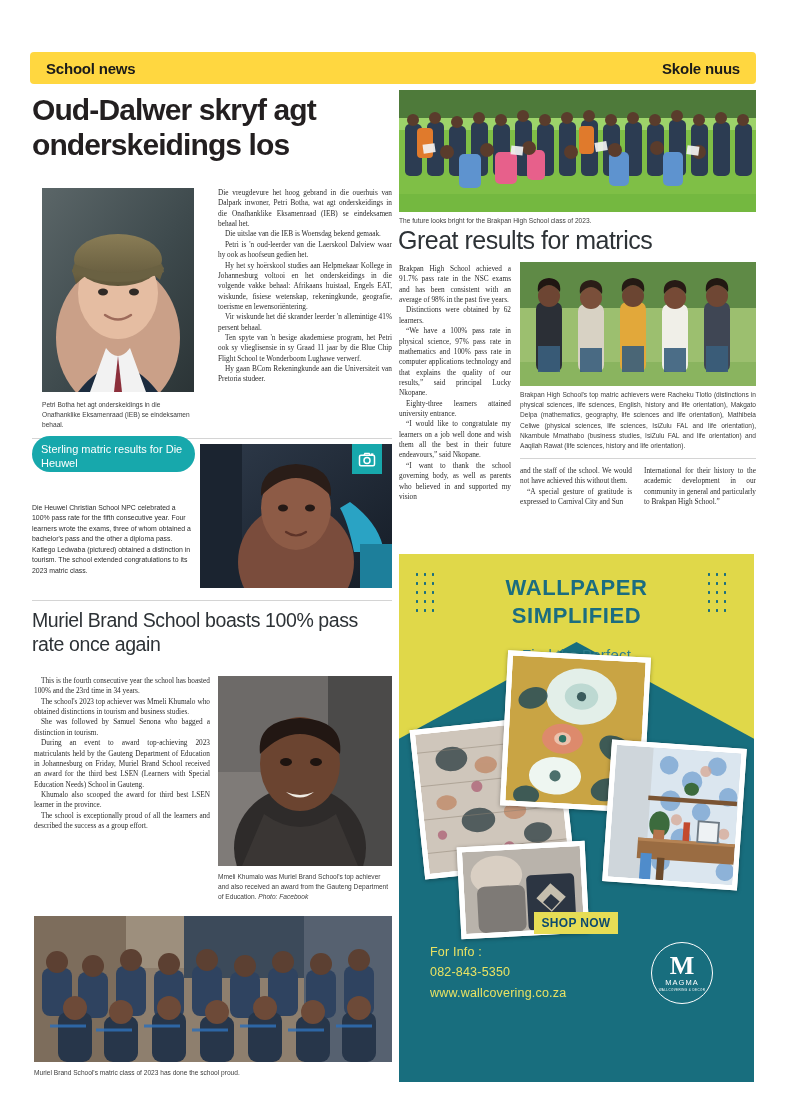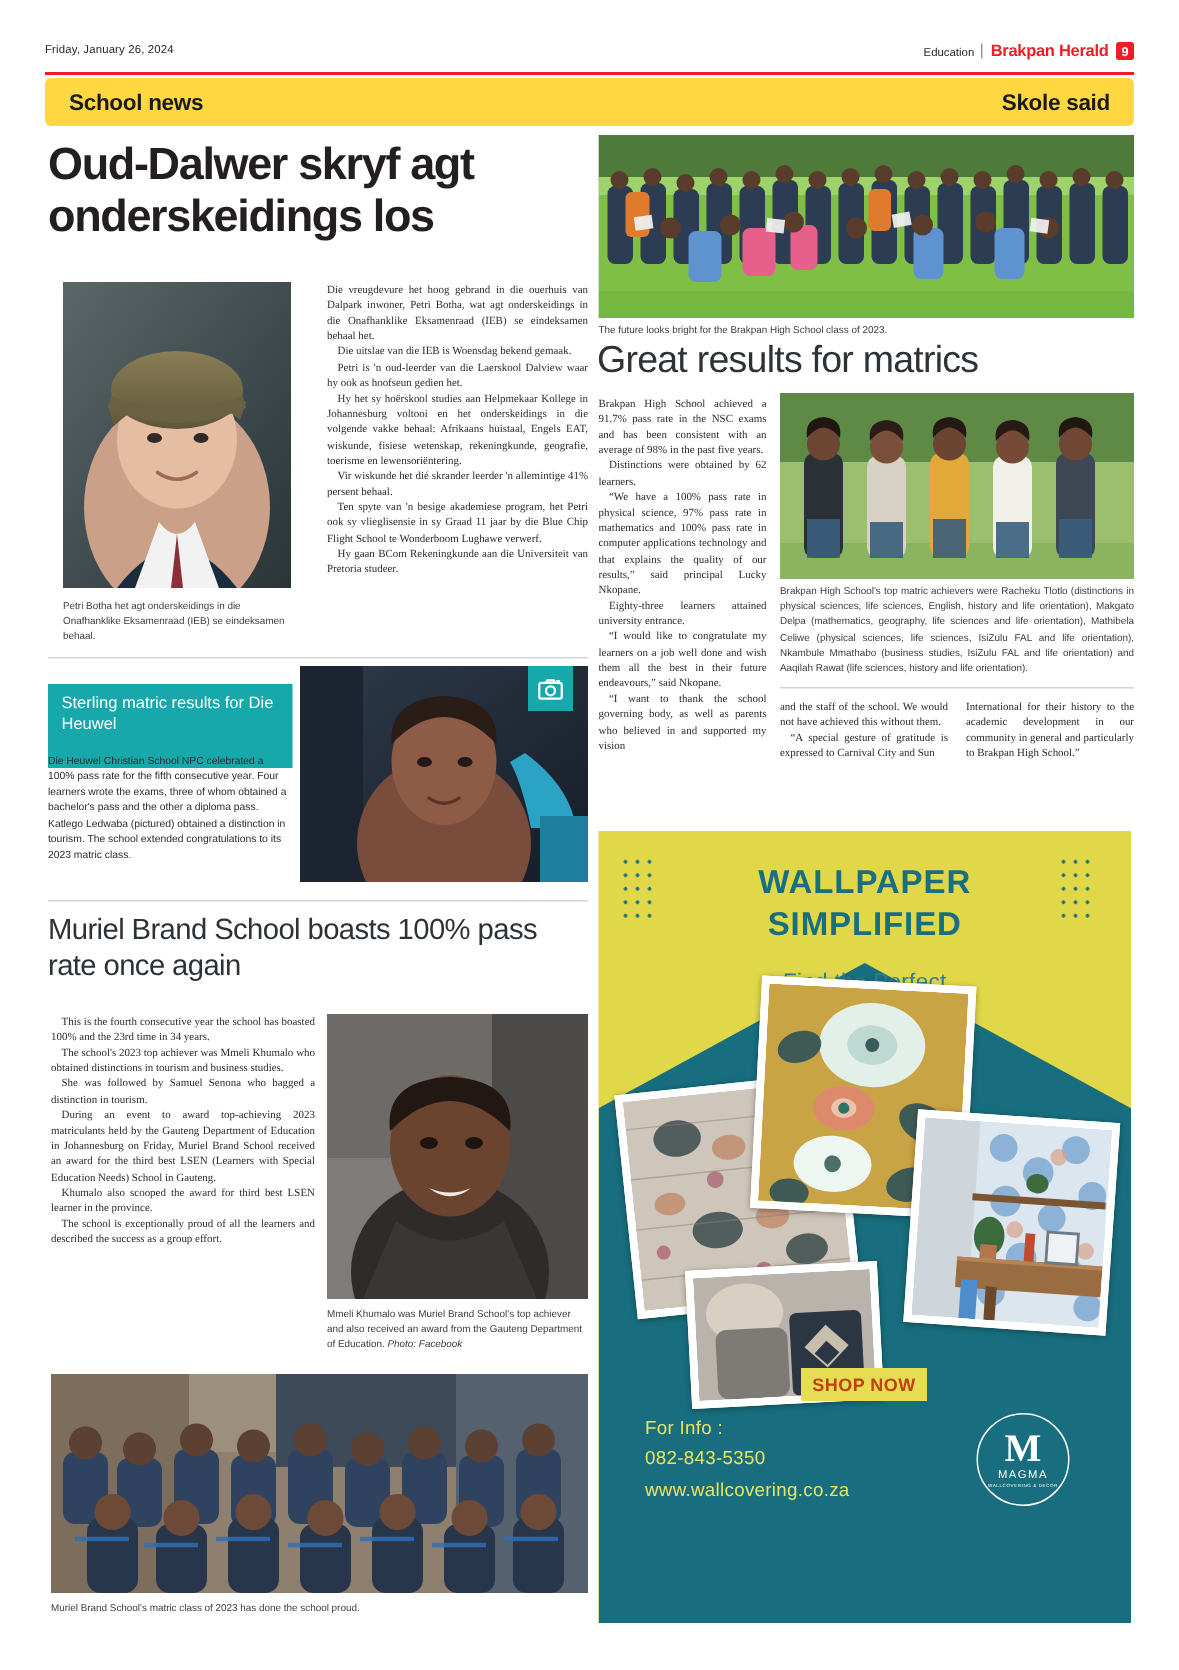--- a/index.html
+++ b/index.html
@@ -80,22 +80,23 @@
     position: absolute;
     font-family: "Liberation Serif", serif;
     font-size: 7.3px; line-height: 1.42; color: #2b2b2b;
     text-align: justify;
   }
   .bodytext p { text-indent: 7px; margin: 0; }
   .bodytext p.first { text-indent: 0; }
 
   
   .teal-box {
-    position: absolute; left: 32px; top: 456px; width: 163px; height: 56px;
+    position: absolute; left: 32px; top: 436px; width: 163px; height: 36px;
     background: #17a8ac;
+    border-radius: 21px;
   }
   .teal-box span {
     display: block; padding: 7px 9px 0 9px;
     font-family: "Liberation Sans", sans-serif;
     font-size: 11px; line-height: 1.25; color: #ffffff;
   }
   .cam-badge {
     position: absolute; left: 352px; top: 444px;
     width: 30px; height: 30px; background: #17a8ac;
     display: flex; align-items: center; justify-content: center;
@@ -143,21 +144,21 @@
     position: absolute; left: 0; top: 90px; width: 355px; text-align: center;
     font-family: "Liberation Sans", sans-serif;
     font-size: 15px; line-height: 1.4; color: #2e7f8d; letter-spacing: 0.2px;
   }
   .ad-photo {
     position: absolute; background: #ffffff; border: 5px solid #fff;
     box-shadow: 0 1px 4px rgba(0,0,0,.35); overflow: hidden;
   }
   .shop-now {
     position: absolute; left: 135px; top: 358px; width: 84px; height: 22px;
-    background: #e6dd55; color: #c2410c;
+    background: #e6dd55; color: #0c4a6e;
     font-family: "Liberation Sans", sans-serif; font-weight: bold;
     font-size: 12px; letter-spacing: 0.3px;
     display: flex; align-items: center; justify-content: center;
   }
   .ad-info {
     position: absolute; left: 31px; top: 388px;
     font-family: "Liberation Sans", sans-serif;
     font-size: 12.5px; line-height: 1.62; color: #e9e263; letter-spacing: 0.2px;
   }
   .magma {
@@ -168,33 +169,24 @@
   }
   .magma-m { font-family: "Liberation Serif", serif; font-size: 26px; font-weight: bold; line-height: .9; }
   .magma-t { font-family: "Liberation Sans", sans-serif; font-size: 7.5px; letter-spacing: 1px; }
   .magma-s { font-family: "Liberation Sans", sans-serif; font-size: 3px; letter-spacing: .4px; margin-top:1px;}
 </style>
 </head>
 <body>
 
 <div class="page">
 
-  <div class="masthead">
-    <div class="masthead-date">Friday, January 26, 2024</div>
-    <div class="masthead-right">
-      <span class="masthead-section">Education</span>
-      <span class="masthead-divider"></span>
-      <span class="masthead-title">Brakpan Herald</span>
-      <span class="page-num">9</span>
-    </div>
-  </div>
 
   <div class="banner">
     <span class="banner-left">School news</span>
-    <span class="banner-right">Skole said</span>
+    <span class="banner-right">Skole nuus</span>
   </div>
 
   <div class="headline-main">Oud-Dalwer skryf agt onderskeidings los</div>
 
   <div class="photo" style="left:42px; top:188px; width:152px; height:204px;">
     <svg class="photo-inner" viewBox="0 0 152 204" preserveAspectRatio="none">
       <defs>
         <linearGradient id="bgP" x1="0" y1="0" x2="1" y2="1">
           <stop offset="0%" stop-color="#5b6668"></stop>
             <stop offset="55%" stop-color="#3e4a4d"></stop>

